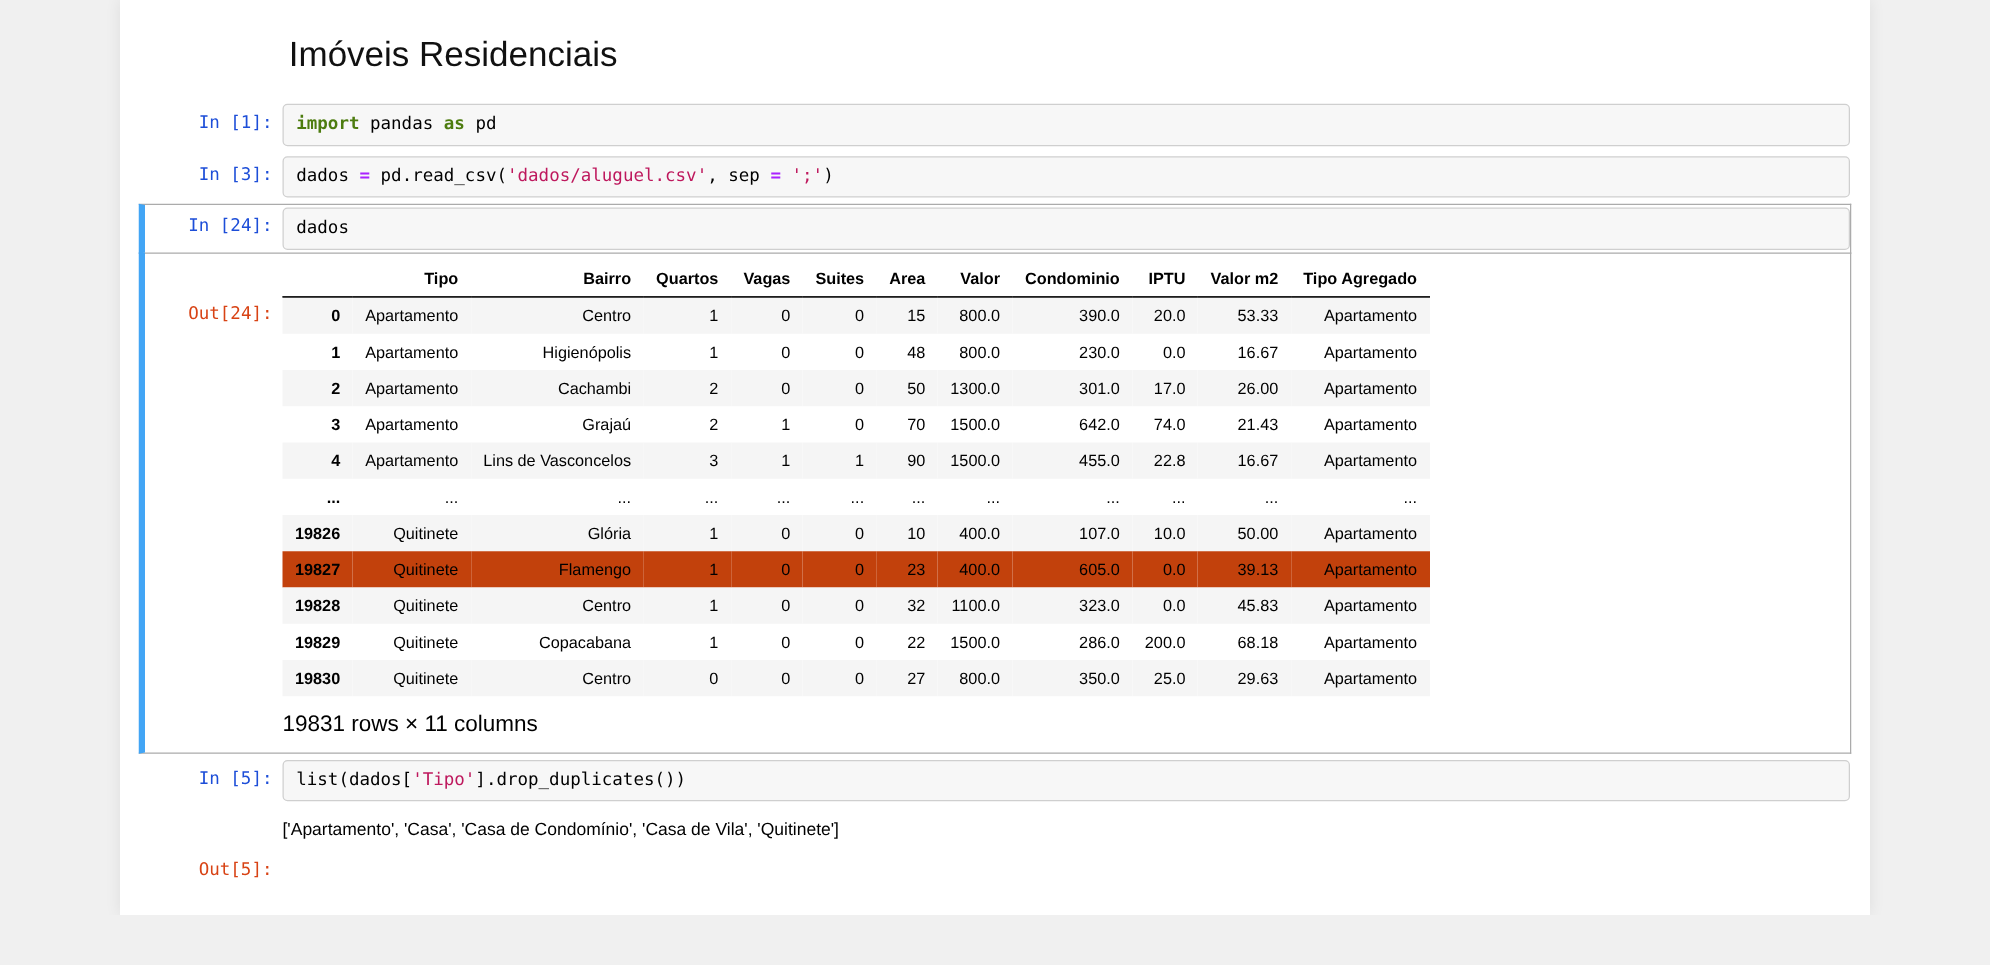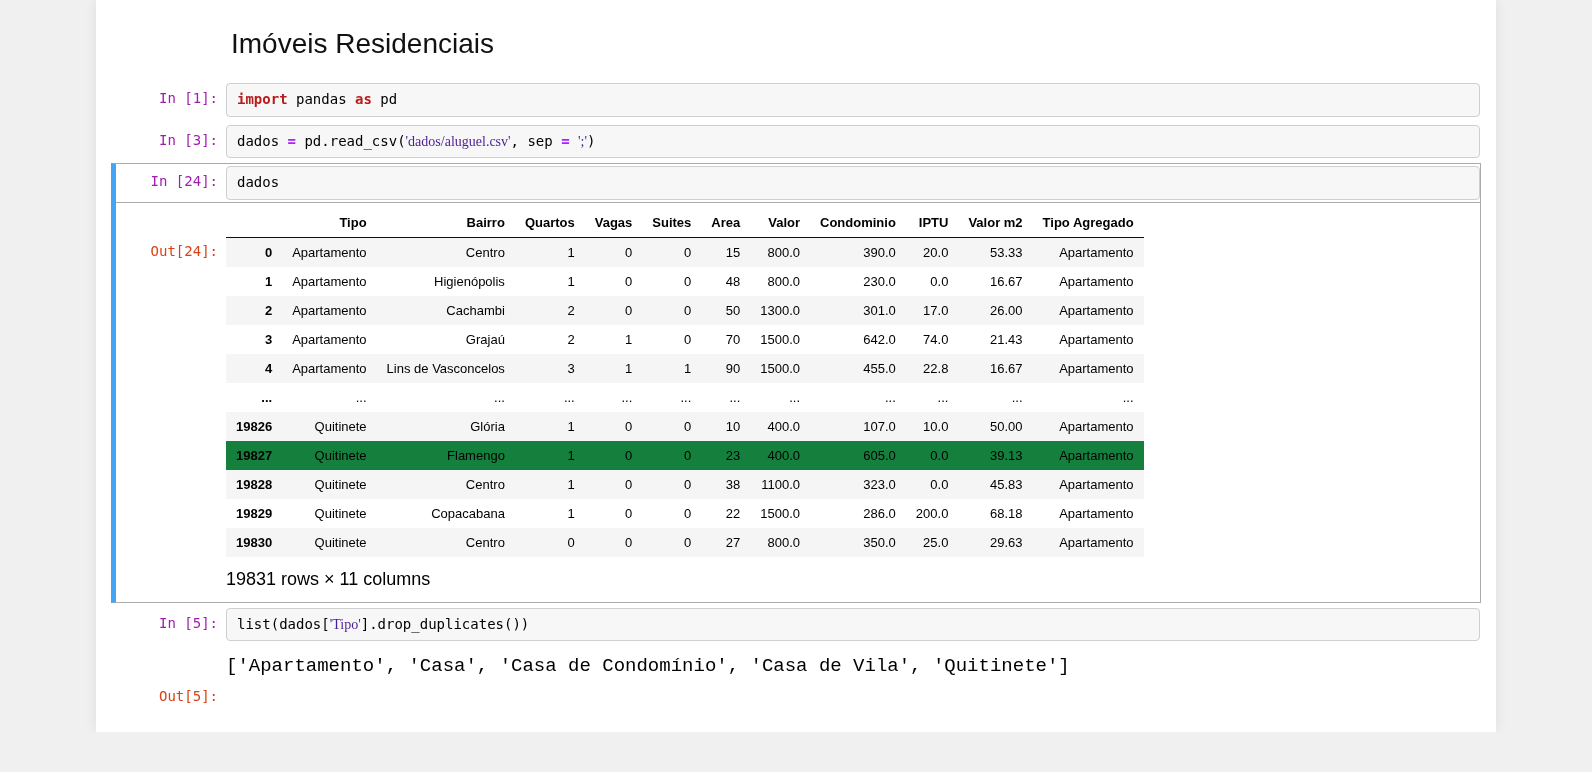--- a/index.html
+++ b/index.html
@@ -39,39 +39,39 @@
   }
   .cell .prompt {
     width: 110px;
     flex: 0 0 110px;
     text-align: right;
     padding: 6px 8px 0 0;
     font-family: monospace;
     font-size: 14px;
     line-height: 1.4;
   }
-  .prompt.in  { color: #a21caf; }
+  .prompt.in  { color: #1d4ed8; }
   .prompt.out { color: #D84315; margin-top: 32px; }
   .cell .cell-body {
     flex: 1;
     min-width: 0;
   }
   .input_area {
     border: 1px solid #cfcfcf;
     border-radius: 4px;
     background: #f7f7f7;
     padding: 6px 10px;
     font-family: monospace;
     font-size: 14px;
     line-height: 1.4;
     white-space: pre;
   }
-  .kw  { color: #b91c1c; font-weight: bold; }
+  .kw  { color: #4d7c0f; font-weight: bold; }
   .op  { color: #AA22FF; font-weight: bold; }
-  .str { color: #4c1d95; font-family: Liberation Serif, serif; }
+  .str { color: #be185d; }
 
   
   .dataframe-wrap { padding: 4px 0 10px 0; }
   table.dataframe {
     border-collapse: collapse;
     font-size: 13px;
     margin: 0 0 8px 0;
   }
   table.dataframe th, table.dataframe td {
     padding: 7px 10px;
@@ -79,25 +79,25 @@
     border: none;
   }
   table.dataframe thead th {
     font-weight: 700;
     border-bottom: 1px solid #111;
   }
   table.dataframe tbody th {
     font-weight: 700;
   }
   table.dataframe tbody tr:nth-child(odd) { background: #f5f5f5; }
-  table.dataframe tbody tr.hover { background: #15803d; }
+  table.dataframe tbody tr.hover { background: #c2410c; }
   .df-summary { padding-top: 4px; font-size: 18px; }
   .output_text {
-    font-family: Liberation Mono, monospace;
-    font-size: 19px;
+    font-family: Liberation Sans, sans-serif;
+    font-size: 14px;
     padding: 6px 0 0 0;
     white-space: pre;
   }
 </style>
 </head>
 <body>
 
 <div class="notebook-wrap">
 
   <div class="markdown-cell">
@@ -258,21 +258,21 @@
                 <td>39.13</td>
                 <td>Apartamento</td>
               </tr>
               <tr>
                 <th>19828</th>
                 <td>Quitinete</td>
                 <td>Centro</td>
                 <td>1</td>
                 <td>0</td>
                 <td>0</td>
-                <td>38</td>
+                <td>32</td>
                 <td>1100.0</td>
                 <td>323.0</td>
                 <td>0.0</td>
                 <td>45.83</td>
                 <td>Apartamento</td>
               </tr>
               <tr>
                 <th>19829</th>
                 <td>Quitinete</td>
                 <td>Copacabana</td>

